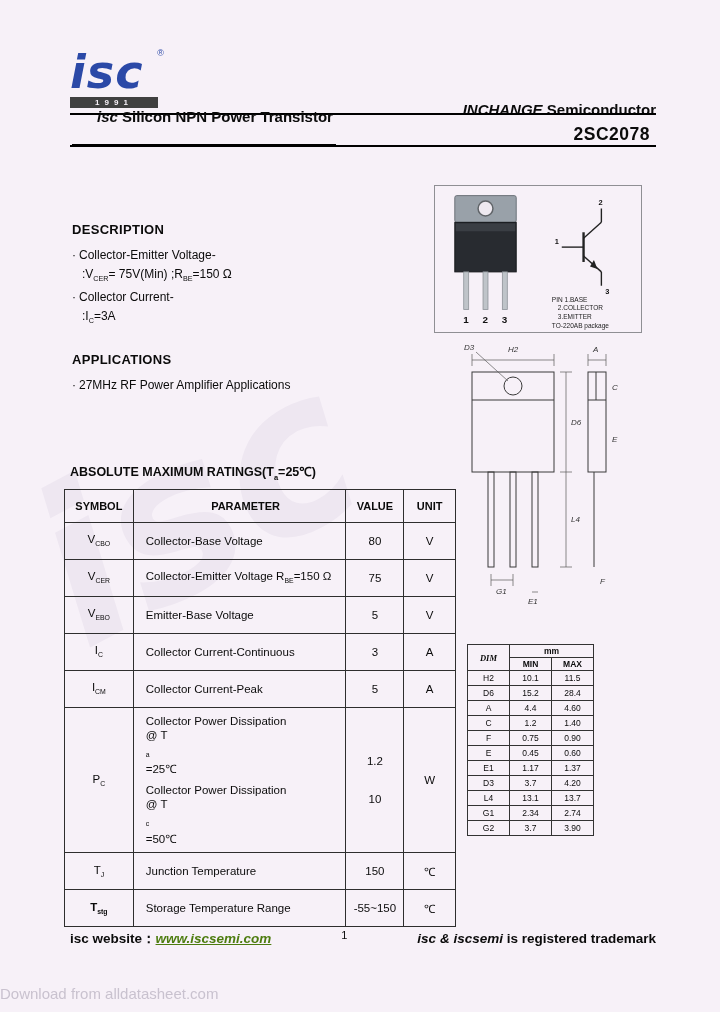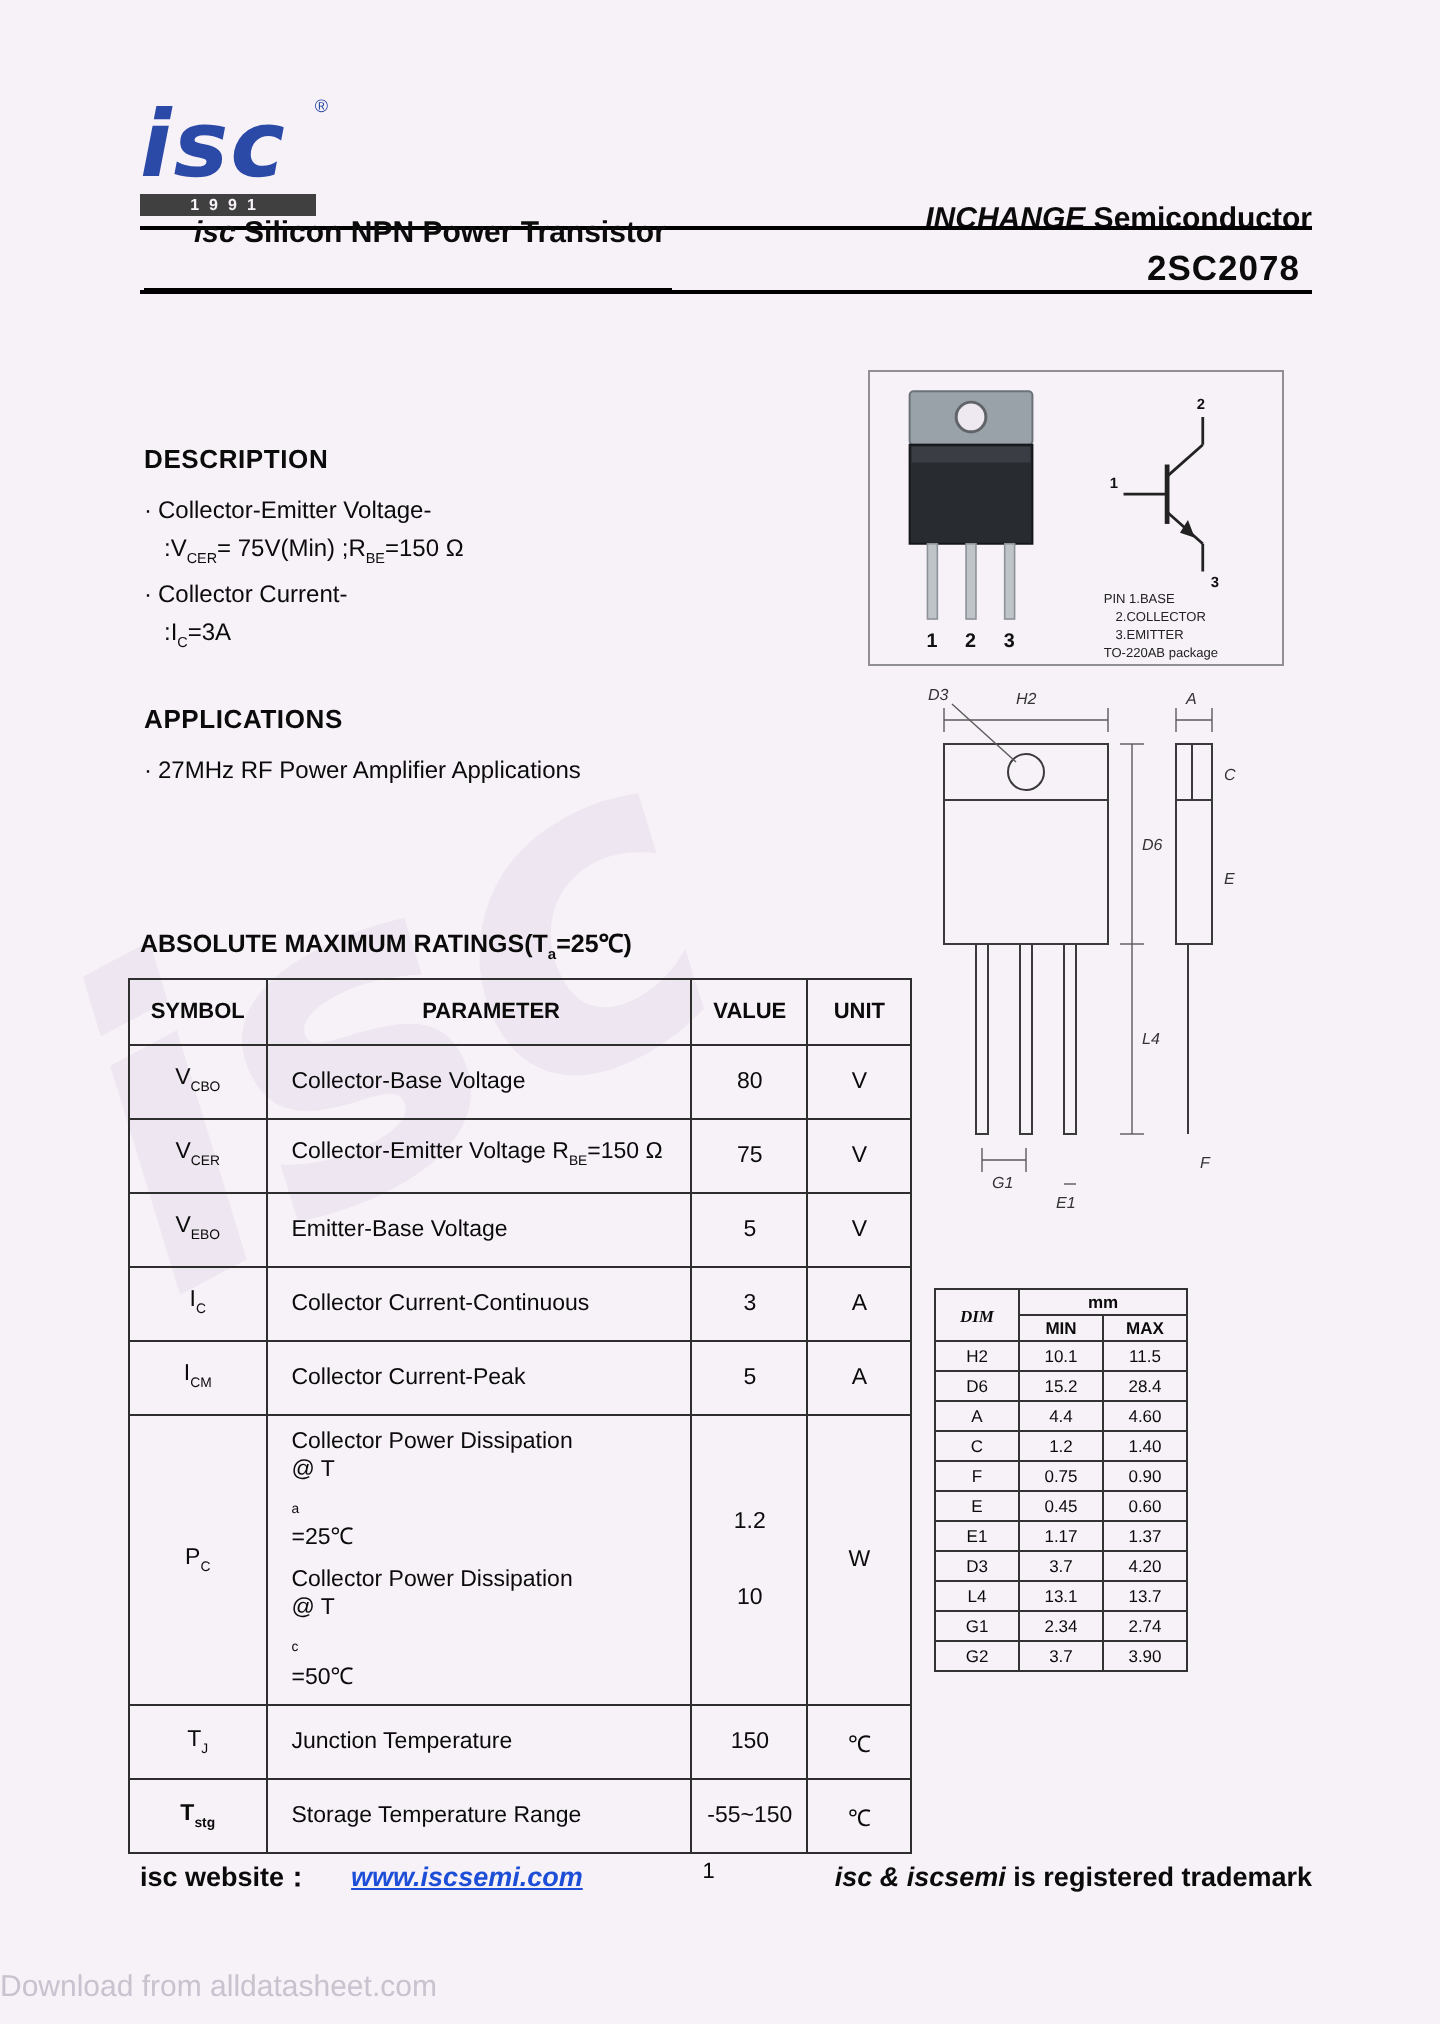--- a/index.html
+++ b/index.html
@@ -77,21 +77,21 @@
   .dim-table th, .dim-table td { border:1px solid #333; text-align:center; padding:0 2px; }
   .dim-table th { height:13px; font-size:8.5px; }
   .dim-table td { height:15px; min-width:42px; }
   .dim-corner { font-family:"Liberation Serif", serif; font-style:italic; font-weight:bold;
                 font-size:10px; width:30px; min-width:30px; }
 
   
   .footer { position:absolute; left:70px; right:64px; top:930px;
             display:flex; justify-content:space-between; align-items:baseline; font-size:13.5px; }
   .site-label { font-weight:bold; }
-  .site-link { color:#1d4ed8; font-weight:bold; font-style:italic; text-decoration:underline; margin-left:20px; }
+  .site-link { color:#4d7c0f; font-weight:bold; font-style:italic; text-decoration:underline; margin-left:0; }
   .page-num { font-size:11px; position:relative; top:-4px; }
   .tm-bold { font-weight:bold; font-style:italic; }
   .tm-rest { font-weight:bold; }
   .download { position:absolute; left:0; right:0; bottom:10px; 
               font-size:15px; color:#c9c2cf; }
 </style>
 </head>
 <body>
 
 <div class="page">

